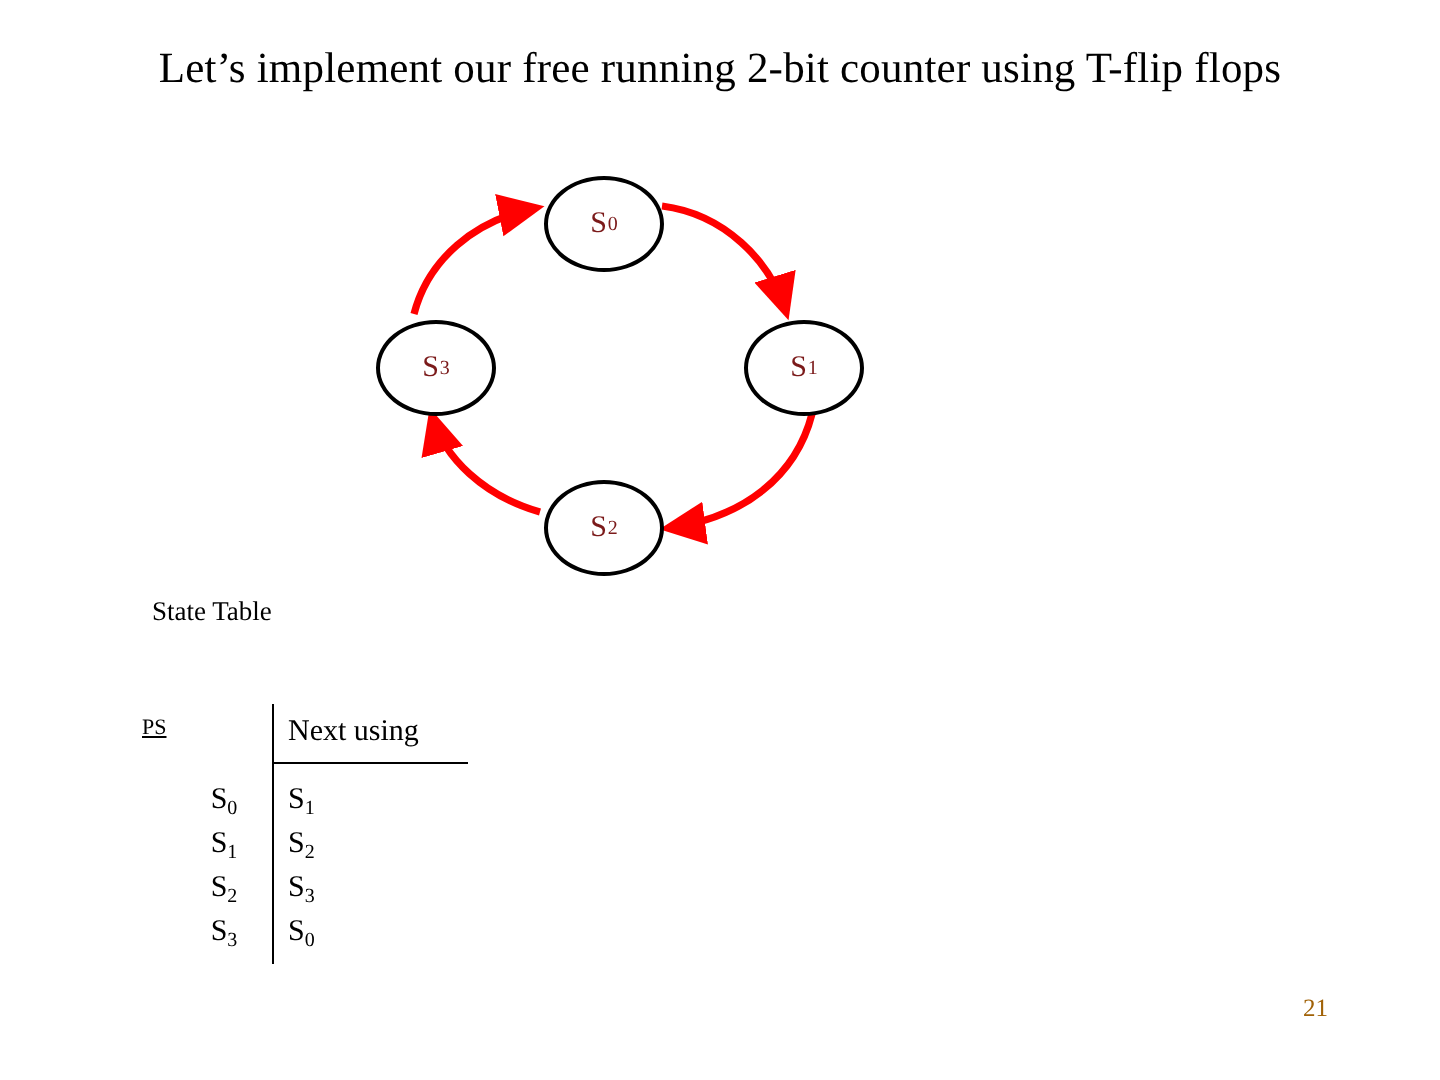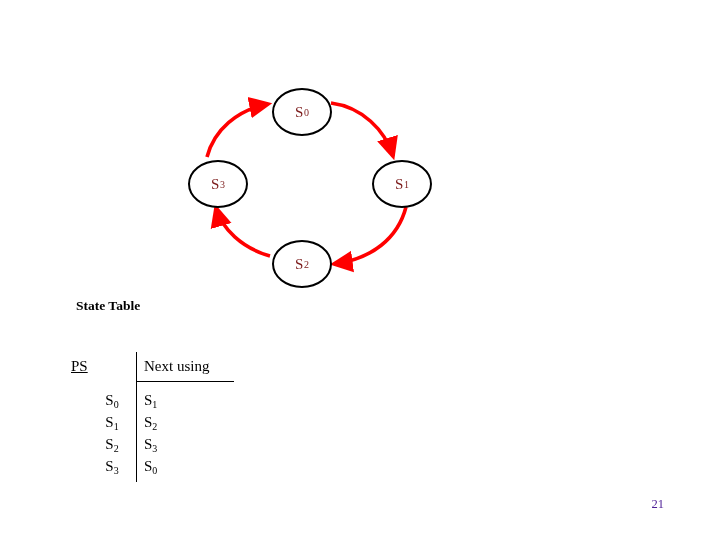--- a/index.html
+++ b/index.html
@@ -75,37 +75,37 @@
     height: 250px;
     z-index: 1;
   }
 
   #state-table-label {
     position: absolute;
     left: 76px;
     top: 298px;
     font-family: "Liberation Serif", serif;
     font-size: 13.5px;
-    font-weight: bold;
+    font-weight: normal;
     color: #000000;
   }
 
   #state-table {
     position: absolute;
     left: 68px;
     top: 352px;
     width: 240px;
     height: 140px;
   }
 
   #state-table .hdr-ps {
     position: absolute;
     left: 3px;
     top: 6px;
-    font-size: 15px;
+    font-size: 11px;
     text-decoration: underline;
   }
   #state-table .hdr-ns {
     position: absolute;
     left: 76px;
     top: 6px;
     font-size: 15px;
   }
   
   #state-table .vrule {
@@ -145,28 +145,29 @@
     vertical-align: -0.28em;
     display: inline-block;
   }
 
   #page-number {
     position: absolute;
     right: 56px;
     bottom: 28px;
     font-family: "Liberation Serif", serif;
     font-size: 12.5px;
-    color: #4c1d95;
+    color: #a16207;
   }
 </style>
 </head>
 <body>
 
 <div id="slide">
 
+  <div id="title">Let’s implement our free running 2-bit counter using T-flip flops</div>
 
   <div id="diagram">
 
     <svg id="arcs" viewBox="0 0 420 250">
       <defs>
         <marker id="arrowRed" markerWidth="7" markerHeight="7" refX="5.2" refY="3.2" orient="auto" markerUnits="strokeWidth">
           <path d="M0,0.2 L6.4,3.2 L0,6.2 z" fill="#ff0000"></path>
         </marker>
       </defs>
 

